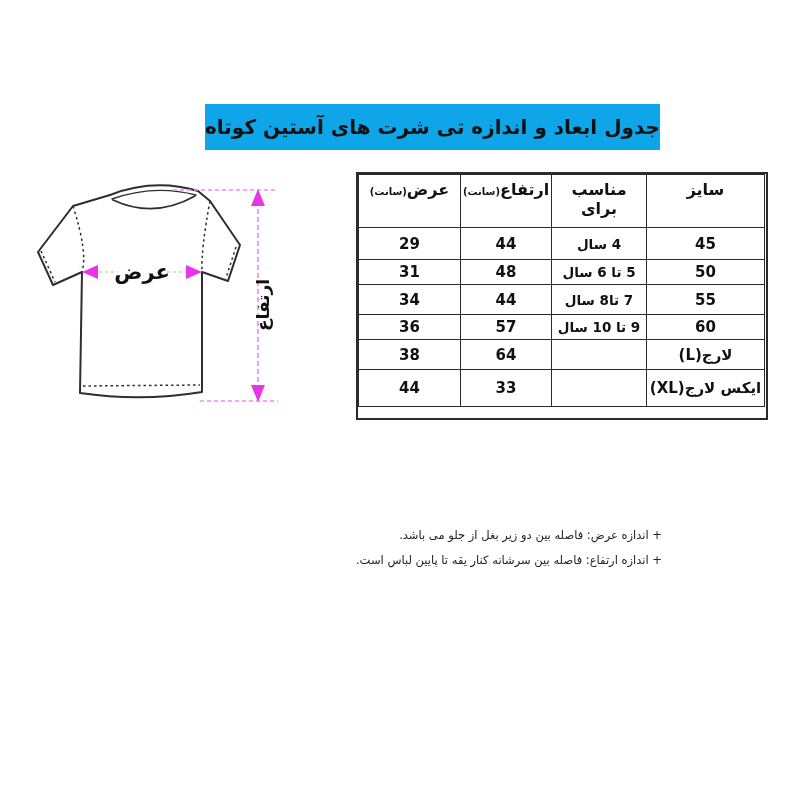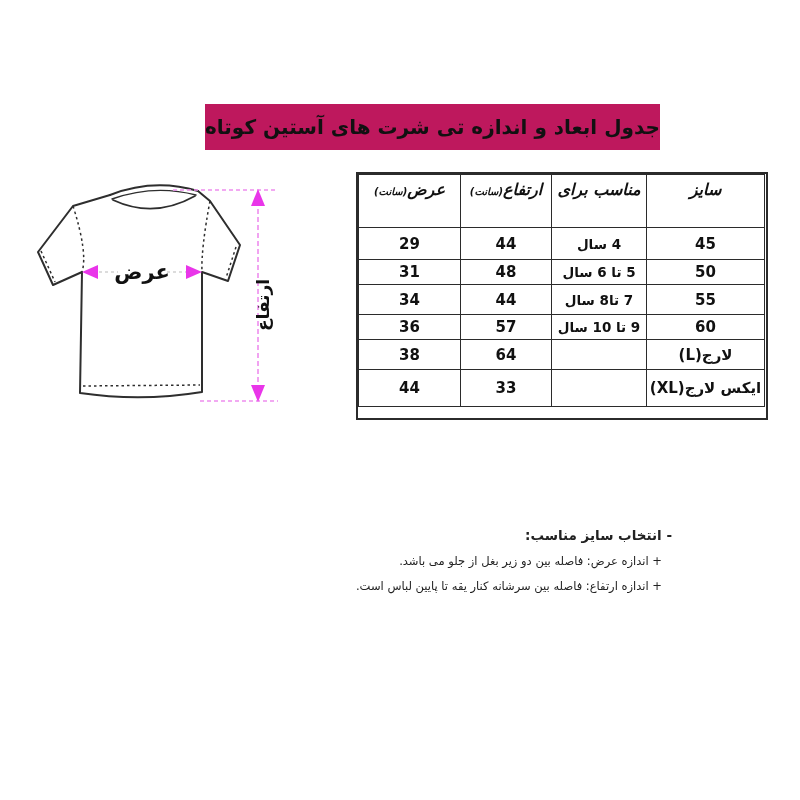--- a/index.html
+++ b/index.html
@@ -1,34 +1,34 @@
 <!DOCTYPE html>
 <html lang="fa"><head>
 <meta charset="utf-8">
 <style>
   html,body { margin:0; padding:0; background:#ffffff; }
   body { width:800px; height:800px; position:relative; overflow:hidden;
          font-family:"DejaVu Sans", sans-serif; color:#141414; }
 
   
   .title-bar { position:absolute; left:205px; top:104px; width:455px; height:46px;
-               background:#be185d; display:flex; align-items:center; justify-content:center; }
+               background:#0ea5e9; display:flex; align-items:center; justify-content:center; }
   .title-text { font-size:20px; font-weight:bold; color:#111; direction:rtl; white-space:nowrap; }
 
   
   .diagram { position:absolute; left:25px; top:175px; width:270px; height:245px; }
 
   
   .size-table-wrap { position:absolute; left:356px; top:172px; width:412px; height:248px;
                      border:2px solid #2b2b2b; box-sizing:border-box; padding:0 4px 12px 0; }
   table.size-table { width:100%; height:100%; border-collapse:collapse; table-layout:fixed;
                      direction:rtl; }
   .size-table th, .size-table td { border:1.5px solid #2b2b2b; text-align:center;
                      font-weight:bold; color:#111; overflow:hidden; }
-  .size-table th { vertical-align:top; padding-top:5px; font-size:16px;font-style:italic; }
+  .size-table th { vertical-align:top; padding-top:5px; font-size:16px; }
   .size-table th .unit { font-size:10px; font-weight:bold; }
   .size-table td { font-size:15px; vertical-align:middle; }
   .size-table td.age { font-size:13.5px; white-space:nowrap; }
   .size-table thead tr { height:53px; }
   .size-table tbody tr:nth-child(1){ height:32px; }
   .size-table tbody tr:nth-child(2){ height:25px; }
   .size-table tbody tr:nth-child(3){ height:30px; }
   .size-table tbody tr:nth-child(4){ height:25px; }
   .size-table tbody tr:nth-child(5){ height:30px; }
   .size-table tbody tr:nth-child(6){ height:37px; }
@@ -131,16 +131,15 @@
         <td>ایکس لارج(XL)</td>
         <td class="age"></td>
         <td>33</td>
         <td>44</td>
       </tr>
     </tbody>
   </table>
 </div>
 
 <div class="notes">
-  <p class="notes-heading">- انتخاب سایز مناسب:</p>
   <p class="note-line">+ اندازه عرض: فاصله بین دو زیر بغل از جلو می باشد.</p>
   <p class="note-line">+ اندازه ارتفاع: فاصله بین سرشانه کنار یقه تا پایین لباس است.</p>
 </div>
 
 </body></html>

